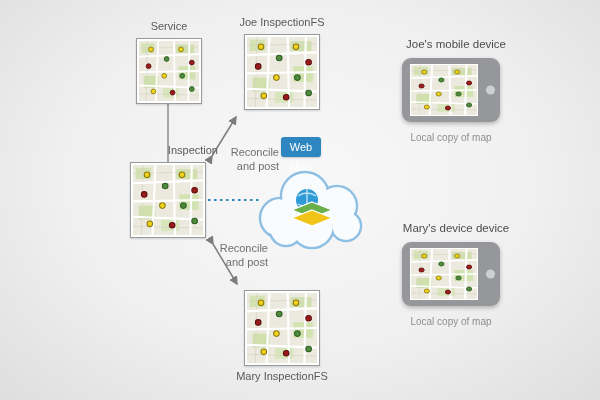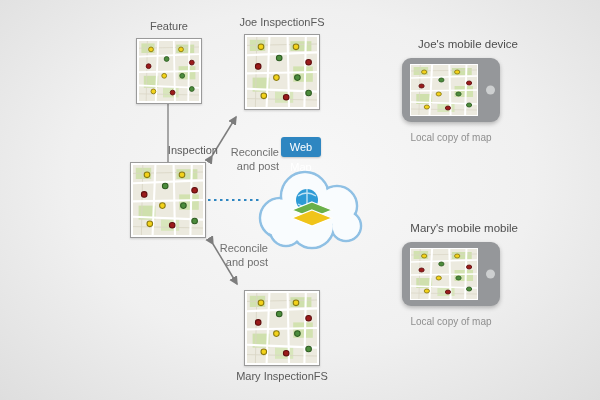--- a/index.html
+++ b/index.html
@@ -1,19 +1,19 @@
 <!DOCTYPE html>
 <html><head>
 <meta charset="utf-8">
 <style>
   html,body{margin:0;padding:0;background:#ffffff;font-family:"Liberation Sans",sans-serif;}
   .canvas{position:relative;width:600px;height:400px;overflow:hidden;
           background:radial-gradient(ellipse at 50% 45%, #f8f8f8 0%, #f0f0f0 55%, #dedede 100%);}
   .label{position:absolute;font-size:11px;color:#595959;text-align:center;}
-  .dev-title{position:absolute;font-size:11.5px;color:#4d4d4d;text-align:right;}
+  .dev-title{position:absolute;font-size:11.5px;color:#4d4d4d;text-align:center;}
   .caption{position:absolute;font-size:10px;color:#8f8f8f;text-align:center;}
   .edge-label{position:absolute;font-size:11px;color:#6f6f6f;line-height:1.3;width:50px;text-align:right;}
   .map{position:absolute;background:#ffffff;border:1px solid #9a9a9a;padding:2px;box-sizing:border-box;
        box-shadow:0 1px 2px rgba(0,0,0,.15);}
   .map svg{display:block;width:100%;height:100%;}
   #lbl-default{left:119px;top:20px;width:100px;}
   #map-default{left:136px;top:38px;width:66px;height:66px;}
   #lbl-joe-fs{left:232px;top:16px;width:100px;}
   #map-joe-fs{left:244px;top:34px;width:76px;height:76px;}
   #lbl-inspection{left:118px;top:144px;width:100px;text-align:right;}
@@ -53,21 +53,21 @@
       <marker id="arrow" markerWidth="8" markerHeight="8" refX="5" refY="3" orient="auto">
         <path d="M0,0 L6,3 L0,6 z" fill="#7d7d7d"></path>
       </marker>
     </defs>
     <line x1="168" y1="104" x2="168" y2="162" stroke="#8c8c8c" stroke-width="1.5"></line>
     <line x1="212" y1="156" x2="236" y2="117" stroke="#7d7d7d" stroke-width="1.5" marker-start="url(#arrow)" marker-end="url(#arrow)"></line>
     <line x1="213" y1="244" x2="237" y2="284" stroke="#7d7d7d" stroke-width="1.5" marker-start="url(#arrow)" marker-end="url(#arrow)"></line>
     <line x1="208" y1="200" x2="261" y2="200" stroke="#2e86c1" stroke-width="2" stroke-dasharray="2.5,3.5"></line>
   </svg>
 
-  <div class="label" id="lbl-default">Feature</div>
+  <div class="label" id="lbl-default">Service</div>
   <div class="map" id="map-default">
       <svg viewBox="0 0 100 100" preserveAspectRatio="none">
         <rect width="100" height="100" fill="#eceadf"></rect>
         <rect x="4" y="4" width="22" height="16" fill="#d2e2b0"></rect>
         <rect x="62" y="6" width="30" height="14" fill="#cfe0ad"></rect>
         <rect x="66" y="42" width="28" height="22" fill="#d2e2b0"></rect>
         <rect x="8" y="58" width="24" height="20" fill="#cfe0ad"></rect>
         <rect x="40" y="78" width="26" height="16" fill="#d8e6bc"></rect>
         <g stroke="#d9d5c5" stroke-width="1.2">
           <line x1="0" y1="12" x2="100" y2="10"></line>
@@ -274,21 +274,21 @@
             <circle cx="24" cy="84" r="4" fill="#f3d21a" stroke="#8a7a10"></circle>
             <circle cx="56" cy="86" r="4" fill="#9b1b1b" stroke="#5f0f0f"></circle>
             <circle cx="88" cy="80" r="4" fill="#4c8c3c" stroke="#2e5c22"></circle>
           </g>
         </svg>
       </div>
     <div class="home"></div>
   </div>
   <div class="caption" id="cap-joe">Local copy of map</div>
 
-  <div class="dev-title" id="lbl-dev-mary">Mary's mobile mobile</div>
+  <div class="dev-title" id="lbl-dev-mary">Mary's device device</div>
   <div class="tablet" id="tablet-mary">
     <div class="screen">
         <svg viewBox="0 0 100 100" preserveAspectRatio="none">
           <rect width="100" height="100" fill="#eceadf"></rect>
           <rect x="4" y="4" width="22" height="16" fill="#d2e2b0"></rect>
           <rect x="62" y="6" width="30" height="14" fill="#cfe0ad"></rect>
           <rect x="66" y="42" width="28" height="22" fill="#d2e2b0"></rect>
           <rect x="8" y="58" width="24" height="20" fill="#cfe0ad"></rect>
           <rect x="40" y="78" width="26" height="16" fill="#d8e6bc"></rect>
           <g stroke="#d9d5c5" stroke-width="1.2">

